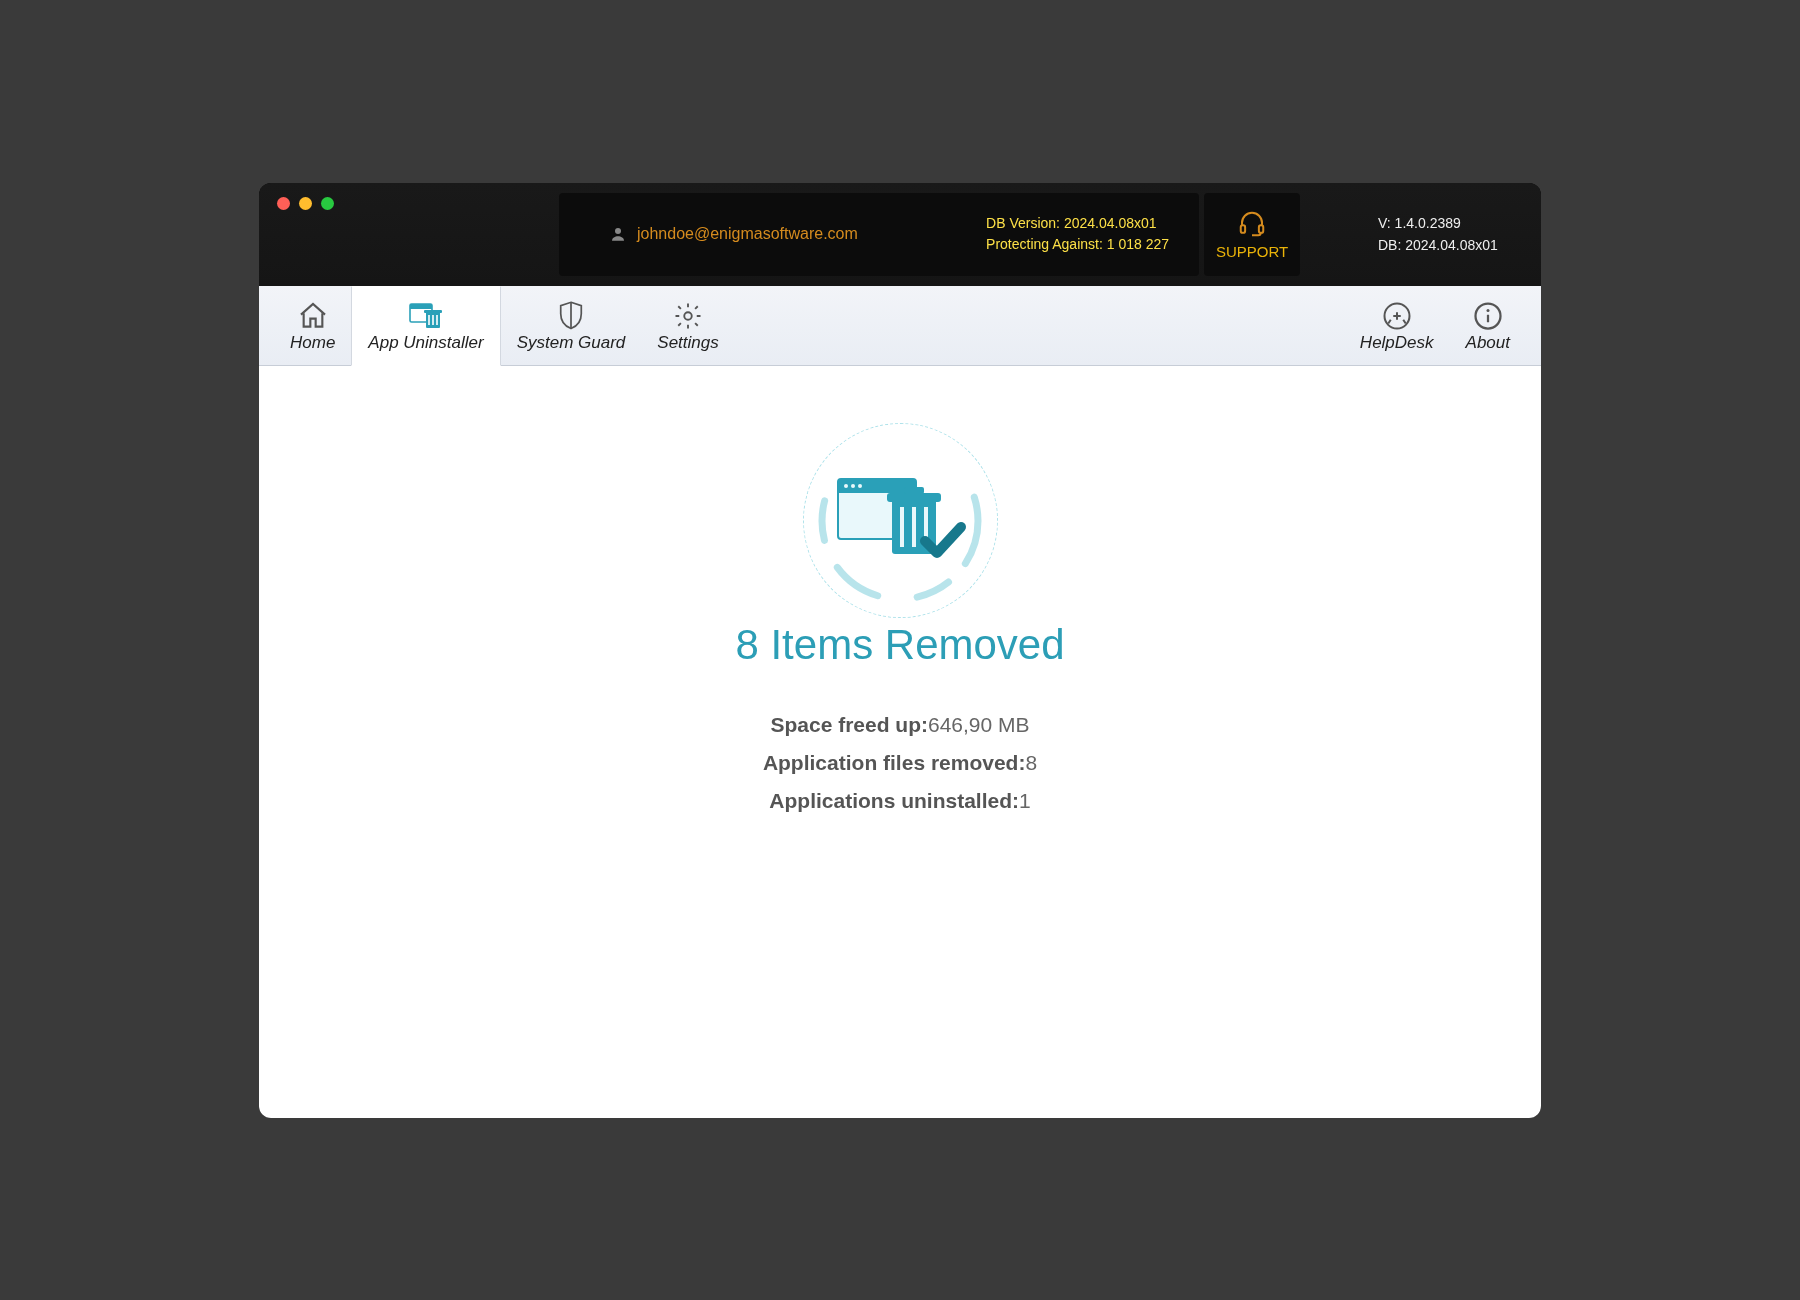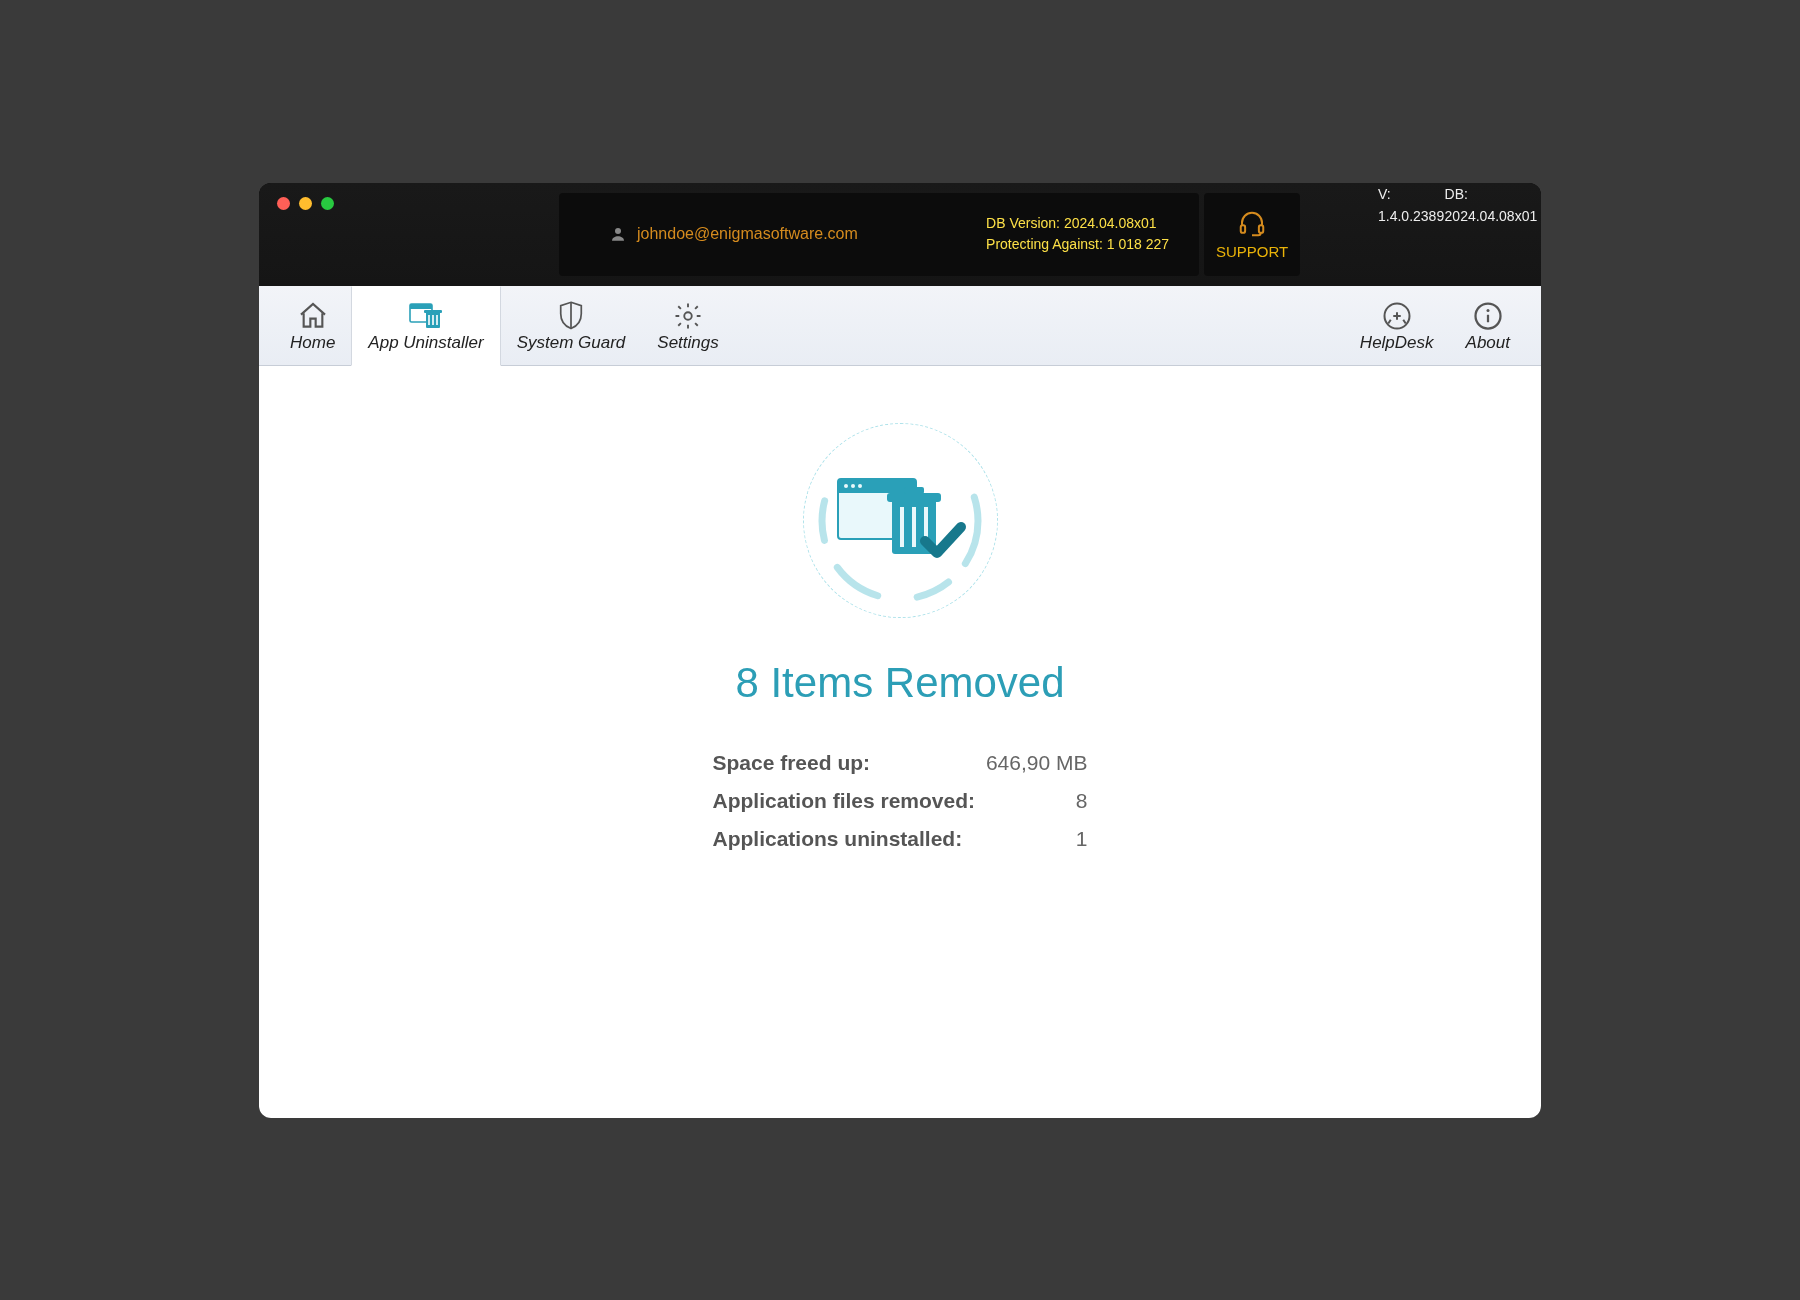--- a/index.html
+++ b/index.html
@@ -40,21 +40,21 @@
   }
   .user-block { flex:1; display:flex; align-items:center; padding-left:50px; gap:10px;}
   .user-email { color:#d58b1e; font-size:16px;}
   .db-block { text-align:left; padding-right:30px; line-height:1.5; color:#fde047; font-size:14px;}
   .support-block {
     width:96px; margin:10px 0; background:#0c0c0c; border-radius:4px;
     display:flex; flex-direction:column; align-items:center; justify-content:center;
     color:#eab308; font-size:15px; margin-left:5px;
   }
   .support-icon { color:#d58b1e; font-size:28px; margin-bottom:4px;}
-  .ver-block { flex:1; display:flex; flex-direction:row; justify-content:center; align-items:flex-start; color:#eee; font-size:14px; padding-left:78px; line-height:1.6;}
+  .ver-block { flex:1; display:flex; flex-direction:column; justify-content:center; align-items:flex-start; color:#eee; font-size:14px; padding-left:78px; line-height:1.6;}
   .toolbar {
     height:80px; background:linear-gradient(#f2f4f8,#e9edf4);
     display:flex; align-items:stretch; border-bottom:1px solid #c7cdd7;
     padding:0 15px;
     font-style:italic;
   }
   .tab {
     display:flex; flex-direction:column; align-items:center; justify-content:center;
     padding:8px 16px; cursor:pointer; color:#222; font-size:17px;
     border-top:1px solid transparent;
@@ -69,27 +69,27 @@
     flex:1; background:#fff;
     display:flex; flex-direction:column; align-items:center;
     padding-top:55px;
   }
   .hero-graphic { width:200px; height:200px; position:relative; display:flex; align-items:center; justify-content:center;}
   .dashed-ring {
     position:absolute; width:195px; height:195px; border-radius:50%;
     border:1px dashed #aee2ea;
   }
   .headline {
-    margin-top:38px; font-size:42px; color:#2c9eb6; font-weight:500;
+    font-size:42px; color:#2c9eb6; font-weight:500;
   }
   .stats {
     margin-top:44px; width:375px;
   }
   .stat-row {
-    display:flex; justify-content:space-between;
+    display:flex; justify-content:center;
     font-size:21px; color:#555; font-weight:700; margin-bottom:14px;
   }
   .stat-row .val { font-weight:500; color:#666;}
   .goback {
     margin-top:50px; width:256px; height:66px;
     background:#2790a7; color:#fff; font-size:26px; font-weight:700;
     border:none; cursor:pointer;
   }
   svg{display:block;}
 </style>

